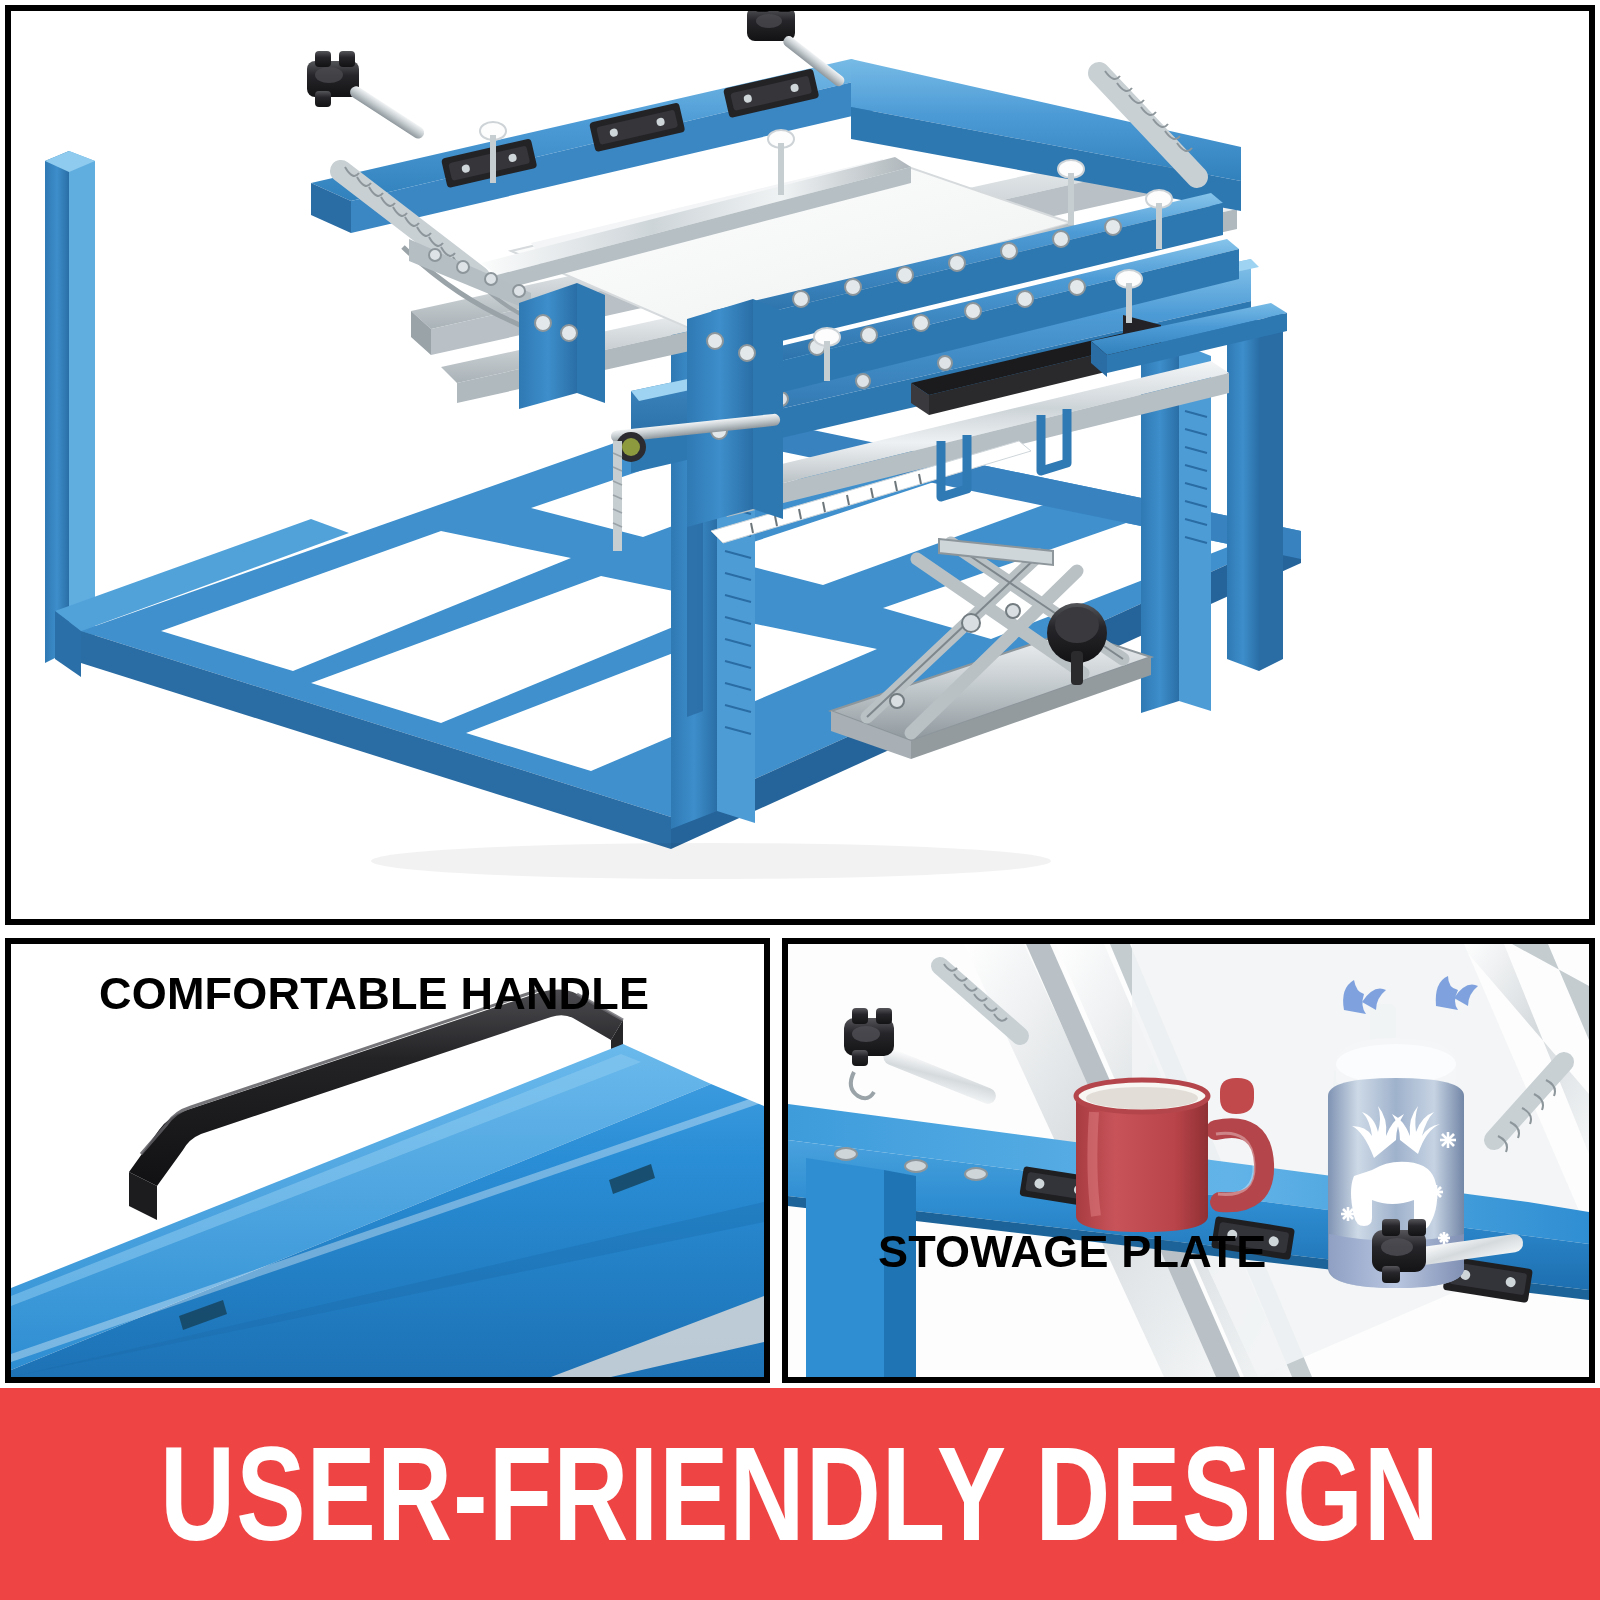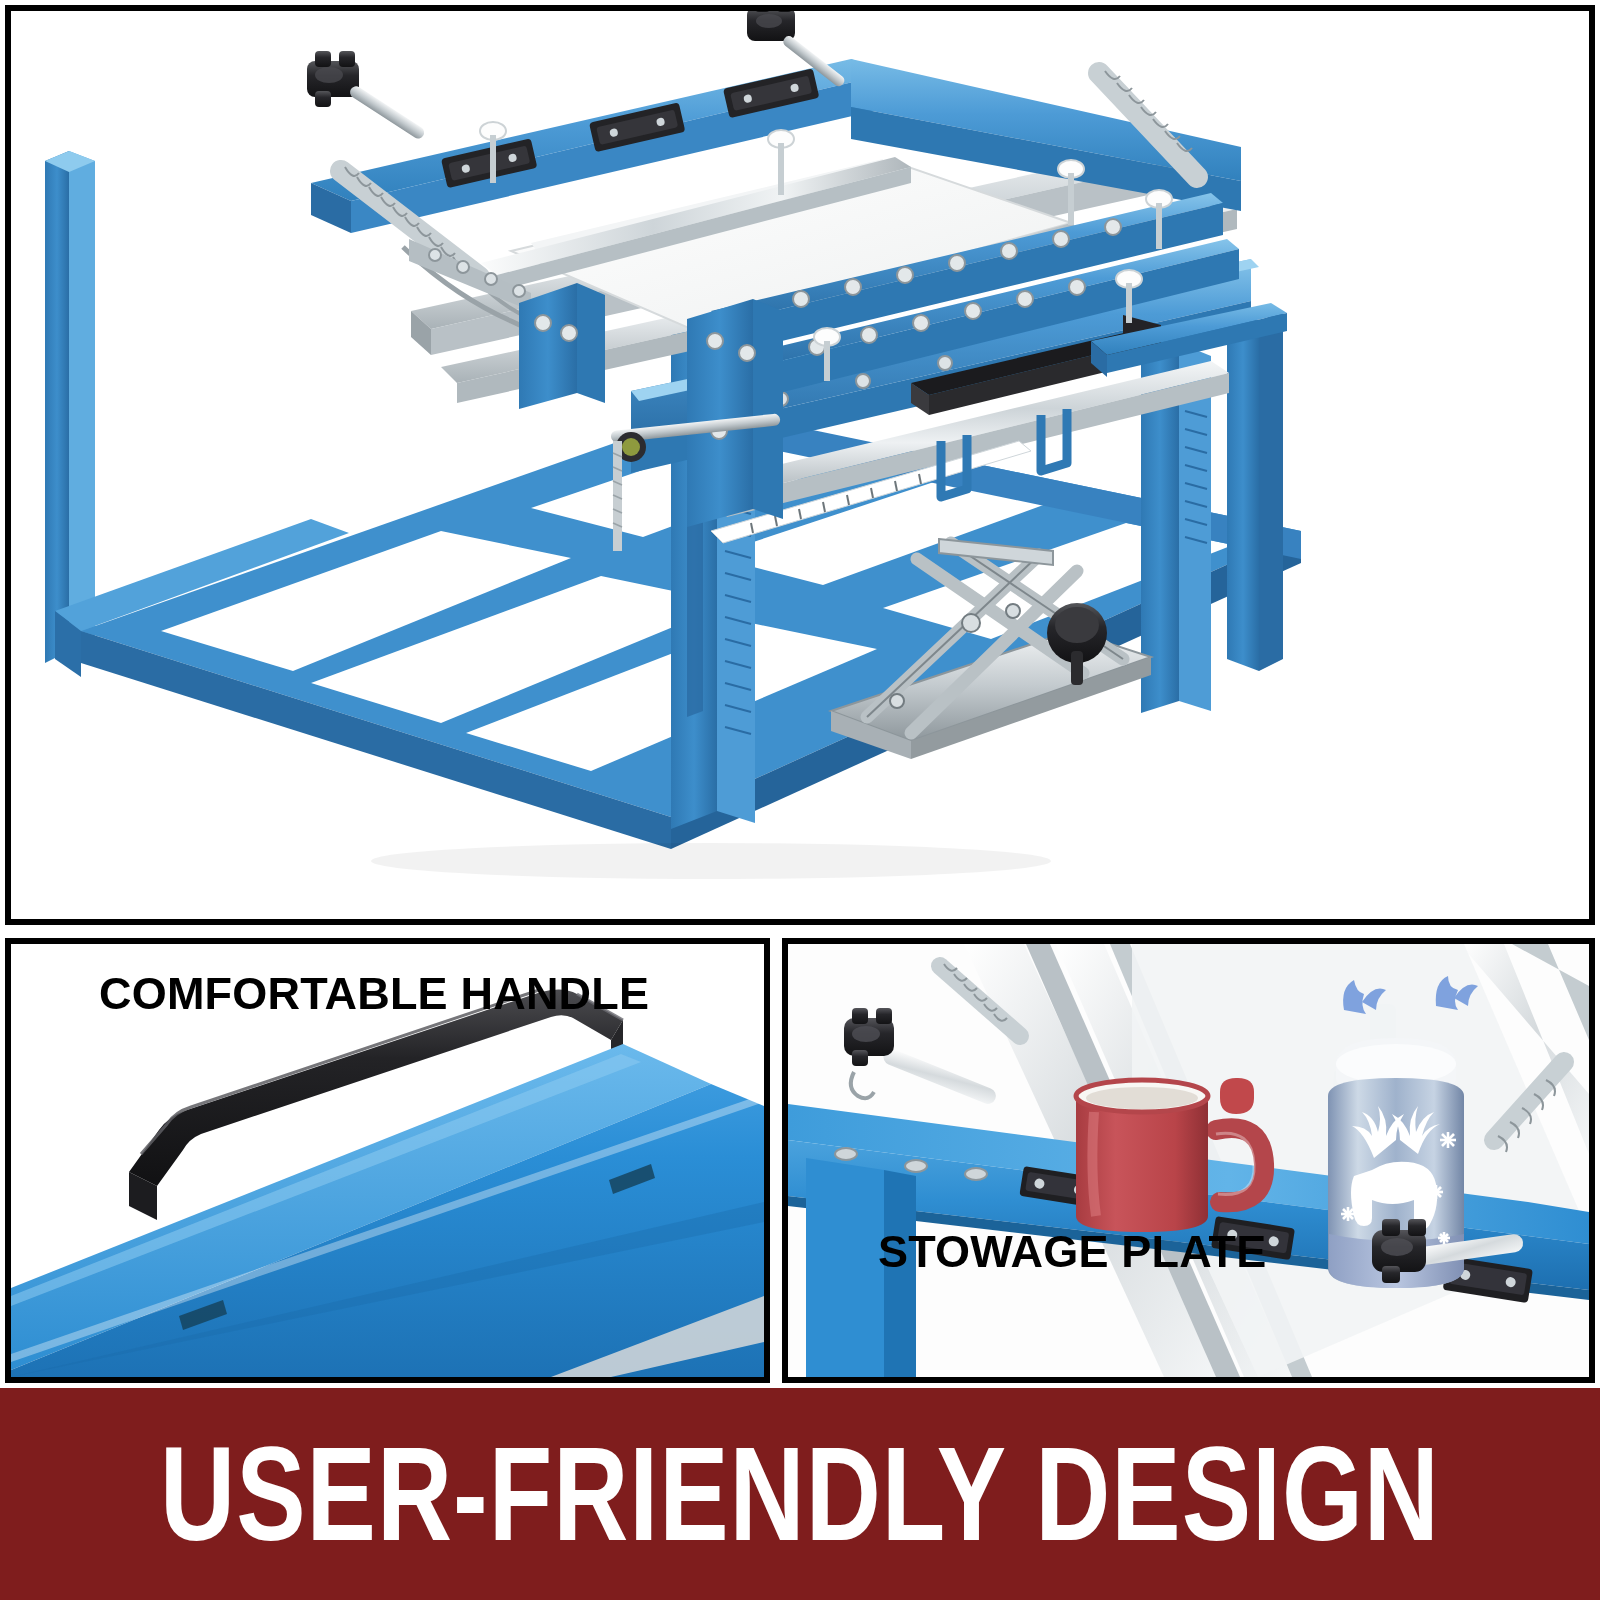--- a/index.html
+++ b/index.html
@@ -12,21 +12,21 @@
   #panel-main{left:5px;top:5px;width:1590px;height:920px;}
   #panel-handle{left:5px;top:938px;width:765px;height:445px;}
   #panel-stowage{left:782px;top:938px;width:813px;height:445px;text-decoration:underline;}
 
   .panel-title{position:absolute;z-index:40;font-weight:bold;color:#000;letter-spacing:.2px;
                font-family:"Liberation Sans",sans-serif;white-space:nowrap;}
   #title-handle{left:88px;top:24px;font-size:45px;}
   #title-stowage{left:90px;top:282px;font-size:45px;}
 
   
-  #banner{position:absolute;left:0;top:1388px;width:1600px;height:212px;background:#7f1d1d;
+  #banner{position:absolute;left:0;top:1388px;width:1600px;height:212px;background:#ef4444;
           display:flex;align-items:center;justify-content:center;}
   #banner-text{color:#ffffff;font-size:104px;font-weight:bold;letter-spacing:1px;
                font-family:"Liberation Sans",sans-serif;
                transform:scaleY(1.28);transform-origin:center;white-space:nowrap;}
 
   
   .stage{position:absolute;inset:0;}
   svg{display:block;}
 
   

